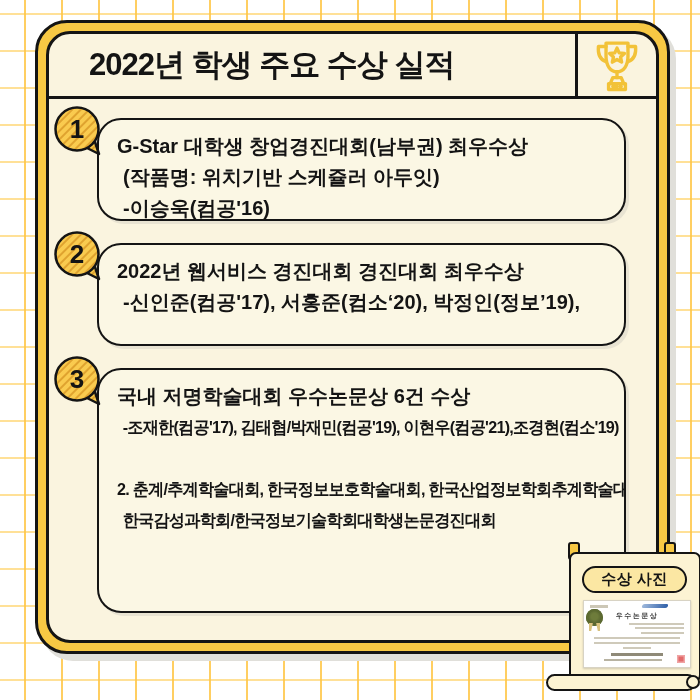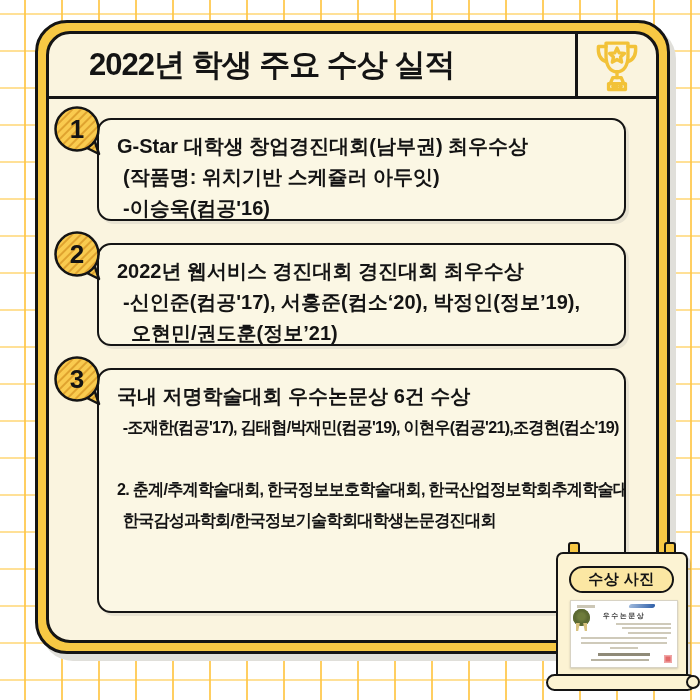--- a/index.html
+++ b/index.html
@@ -34,40 +34,40 @@
   .title-cell { flex:1; display:flex; align-items:center; padding-left:40px; }
   .page-title { font-size:31px; font-weight:800; letter-spacing:-1px; white-space:nowrap; }
   .trophy-cell {
     width:78px; border-left:3px solid #141414;
     display:flex; align-items:center; justify-content:center;
   }
   
   .award-item { position:absolute; }
   .award-box {
     position:absolute; left:0; top:0; width:100%; height:100%;
-    box-sizing:border-box; border:2.5px solid #141414; border-radius:14px;
+    box-sizing:border-box; border:2.5px solid #141414; border-radius:24px;
     background:#FBF7E4; padding:11px 10px 0 18px; overflow:hidden;
     box-shadow:3px 3px 0 #E8E3D2;
   }
   .badge { position:absolute; left:-46px; top:-14px; z-index:2; }
   .ln { font-size:20px; font-weight:700; line-height:31px; white-space:nowrap; }
   .ind1 { padding-left:6px; }
   .ind2 { padding-left:14px; }
   .cond { font-size:17px; letter-spacing:-0.8px; transform:scaleX(0.95); transform-origin:left center; }
   .gap-top { margin-top:31px; }
   
   .photo-note { position:absolute; left:556px; top:552px; width:132px; height:130px; z-index:5; }
   .note-tab {
     position:absolute; top:-10px; width:12px; height:18px;
     background:#F7C844; border:2px solid #141414; border-radius:3px; box-sizing:border-box;
   }
   .tab-left  { left:12px; }
   .tab-right { left:108px; }
   .note-body {
-    position:absolute; left:0; top:0; width:100%; height:100%;
+    position:absolute; left:13px; top:0; width:100%; height:100%;
     box-sizing:border-box; background:#FCF3D3; border:2.5px solid #141414; border-radius:7px;
     box-shadow:3px 4px 0 rgba(0,0,0,0.12);
   }
   .note-pill {
     position:absolute; left:11px; top:12px; width:105px; height:27px;
     box-sizing:border-box; background:#FBE7A3; border:2px solid #141414; border-radius:15px;
     display:flex; align-items:center; justify-content:center;
     font-size:15px; font-weight:800; letter-spacing:0.5px;
   }
   .note-curl {
@@ -171,21 +171,20 @@
               <line x1="1" y1="0" x2="1" y2="6" stroke="#DFA32F" stroke-width="2"></line>
             </pattern>
           </defs>
           <polygon points="32,42 48,50 42,32" fill="url(#hatch2)" stroke="#141414" stroke-width="2.5" stroke-linejoin="round"></polygon>
           <circle cx="26" cy="25" r="21.5" fill="url(#hatch2)" stroke="#141414" stroke-width="2.5"></circle>
           <text x="26" y="34" text-anchor="middle" font-size="26" font-weight="bold" fill="#141414">2</text>
         </svg>
         <div class="award-box">
           <div class="ln">2022년 웹서비스 경진대회 경진대회 최우수상</div>
           <div class="ln ind1">-신인준(컴공'17), 서홍준(컴소‘20), 박정인(정보’19),</div>
-          <div class="ln ind2">오현민/권도훈(정보’21)</div>
         </div>
       </div>
 
       <div class="award-item" style="left:48px; top:334px; width:529px; height:245px;">
         <svg class="badge" width="56" height="56" viewBox="0 0 56 56">
           <defs>
             <pattern id="hatch3" width="6" height="6" patternUnits="userSpaceOnUse" patternTransform="rotate(45)">
               <rect width="6" height="6" fill="#F9CB4F"></rect>
               <line x1="1" y1="0" x2="1" y2="6" stroke="#DFA32F" stroke-width="2"></line>
             </pattern>

